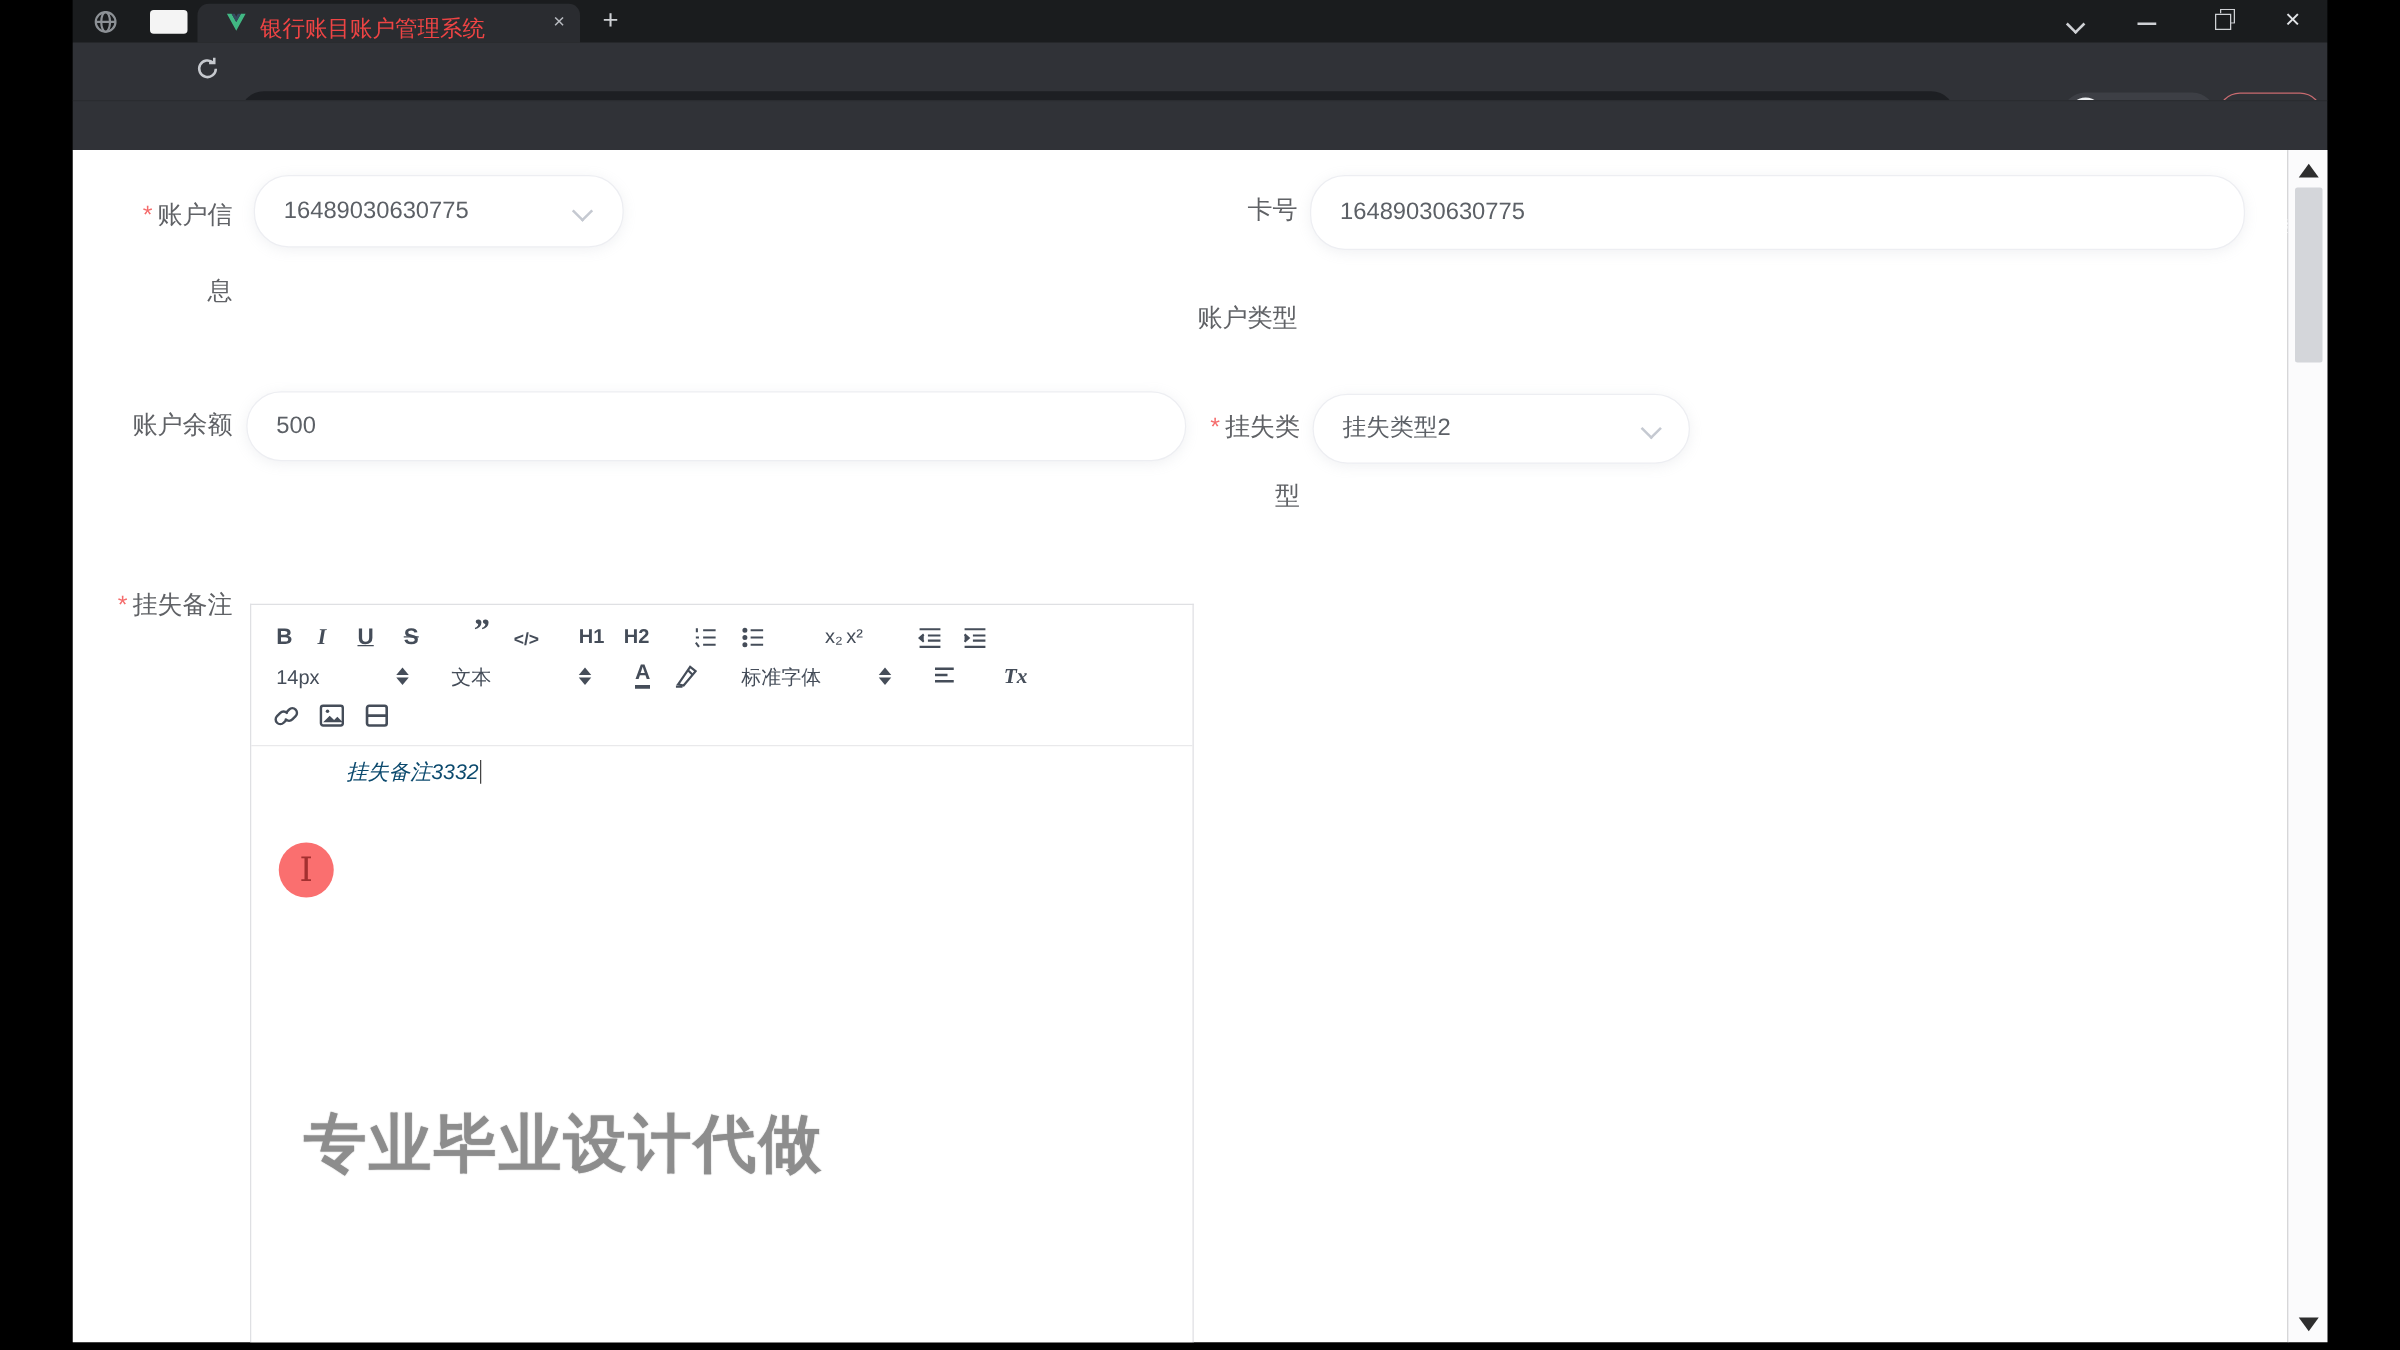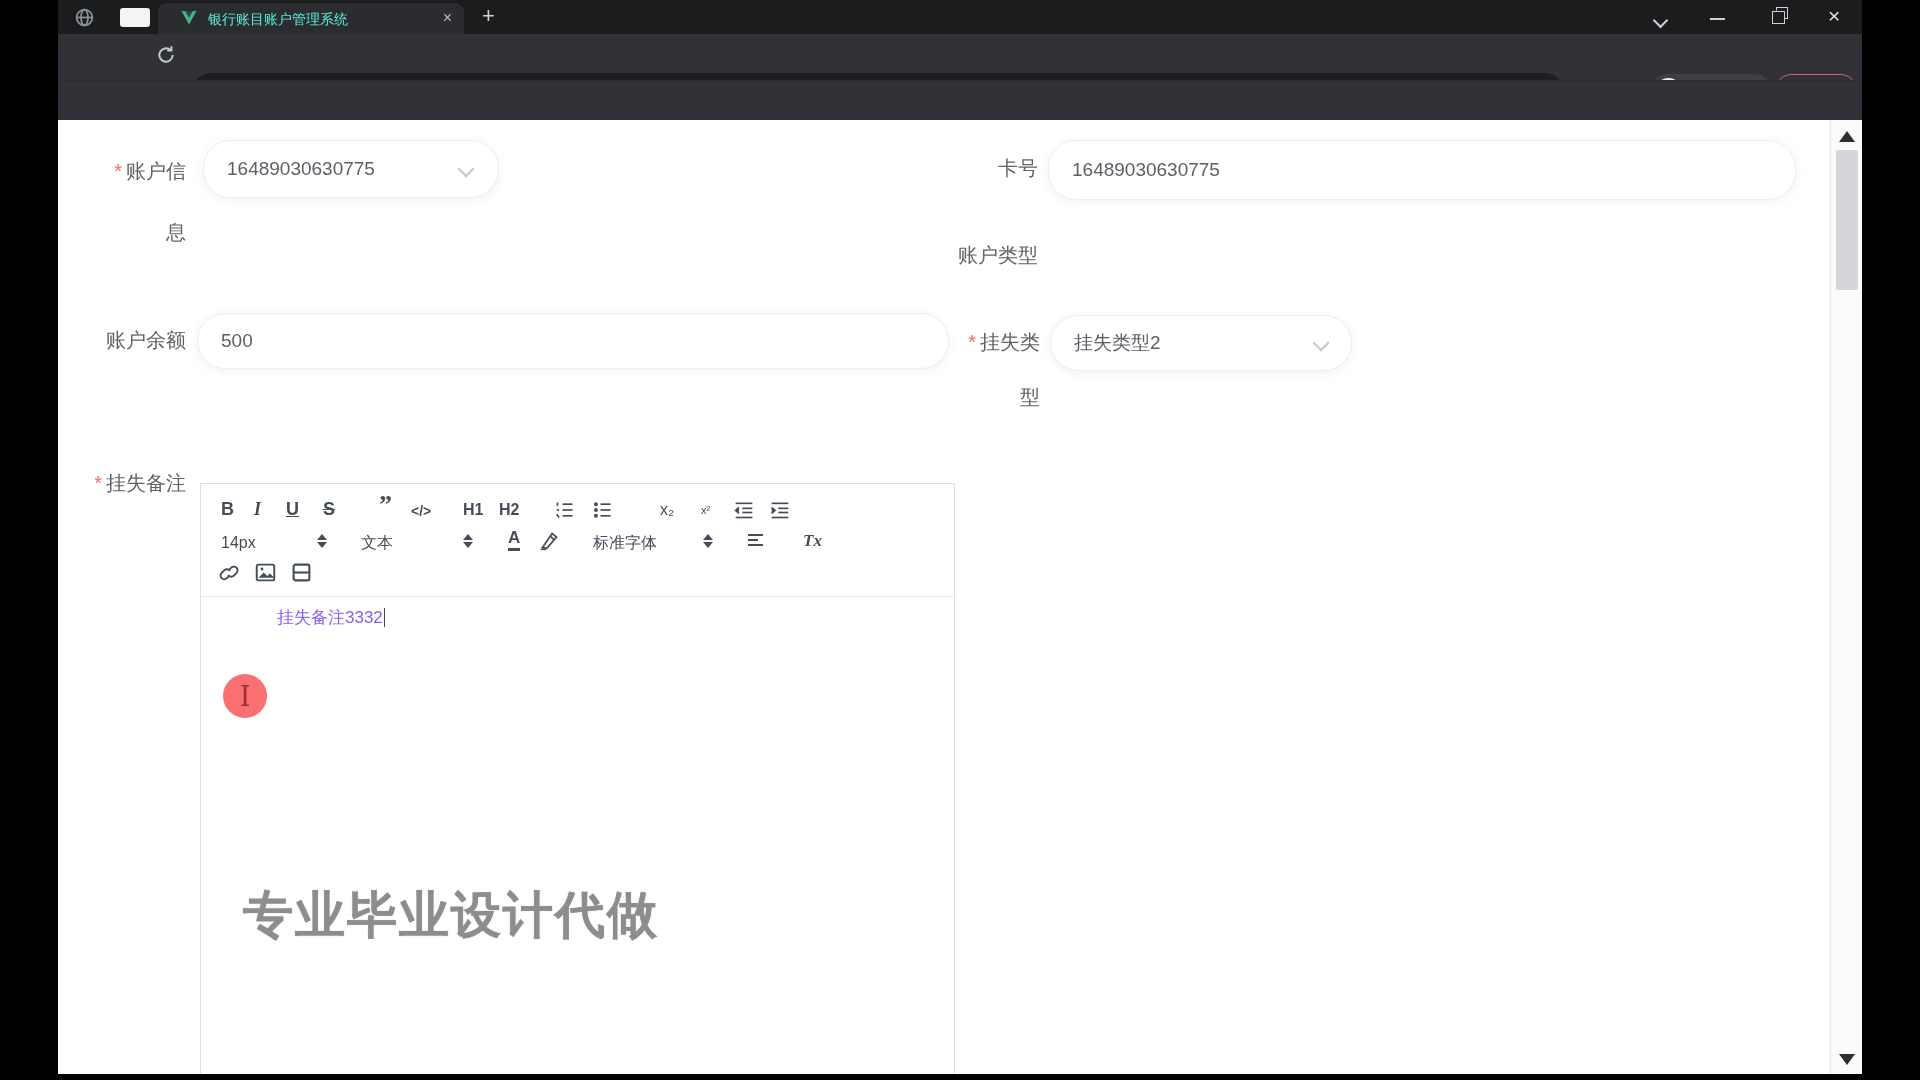--- a/index.html
+++ b/index.html
@@ -5,21 +5,21 @@
   html,body{margin:0;padding:0;background:#000;}
   #screen{position:relative;width:1920px;height:1080px;background:#000;overflow:hidden;
           font-family:"Liberation Sans",sans-serif;}
   .abs{position:absolute;}
   
   #win{position:absolute;left:58px;top:0;width:1804px;height:1074px;background:#1a1c1e;}
   #tabstrip{position:absolute;left:0;top:0;width:100%;height:34px;background:#1a1c1e;}
   #toolbar{position:absolute;left:0;top:34px;width:100%;height:46px;background:#303237;}
   #bookmarksbar{position:absolute;left:0;top:80px;width:100%;height:40px;background:#303237;border-top:1px solid #2a2c30;}
   .tab{position:absolute;left:100px;top:3px;width:306px;height:31px;background:#2a2c30;border-radius:9px 9px 0 0;}
-  .tab-title{position:absolute;left:50px;top:8px;font-size:14px;color:#5eead4;width:220px;white-space:nowrap;overflow:hidden;}
+  .tab-title{position:absolute;left:50px;top:8px;font-size:18px;color:#ef4444;width:220px;white-space:nowrap;overflow:hidden;}
   .tab-close{position:absolute;right:12px;top:6px;font-size:16px;color:#b9bcc1;}
   .newtab{position:absolute;left:424px;top:3px;font-size:22px;color:#cfd1d5;}
   .whitesq{position:absolute;left:62px;top:8px;width:30px;height:19px;background:#f4f4f4;border-radius:3px;}
   .winctl{color:#cfd1d5;}
   .chev{display:inline-block;width:9px;height:9px;border-right:2px solid #cfd1d5;border-bottom:2px solid #cfd1d5;transform:rotate(45deg);}
   .min-bar{position:absolute;left:1652px;top:18px;width:15px;height:2px;background:#cfd1d5;}
   .restore{position:absolute;left:1714px;top:11px;width:11px;height:11px;border:1.6px solid #cfd1d5;}
   .restore::before{content:"";position:absolute;top:-5px;left:3px;width:10px;height:10px;border:1.6px solid #cfd1d5;
                    clip-path:polygon(0 0,100% 0,100% 100%,70% 100%,70% 30%,0 30%);}
   .close-x{position:absolute;left:1770px;top:4px;font-size:21px;color:#e3e5e8;}
@@ -53,21 +53,21 @@
   
   #editor{position:absolute;left:142px;top:363px;width:753px;height:591px;border:1px solid #dfe0e3;border-bottom:none;background:#fff;}
   #ed-toolbar{position:absolute;left:0;top:0;width:100%;height:112px;border-bottom:1px solid #e9e9eb;}
   .ti{position:absolute;color:#454d59;font-size:18px;font-weight:700;line-height:26px;}
   .ti.plain{font-weight:400;font-size:16px;}
   .ti svg{display:block;}
   .sort{position:absolute;display:flex;flex-direction:column;gap:2px;}
   .sort i{width:0;height:0;border-left:5px solid transparent;border-right:5px solid transparent;}
   .sort .u{border-bottom:6px solid #454d59;}
   .sort .d{border-top:6px solid #454d59;}
-  .ed-text{position:absolute;left:76px;top:122px;font-size:17px;color:#8b5cf6;}
+  .ed-text{position:absolute;left:76px;top:122px;font-size:17px;color:#0c4a6e;font-style:italic;}
   .caret{border-right:1.5px solid #444;padding-right:1px;}
   .cursor-dot{position:absolute;left:22px;top:190px;width:44px;height:44px;border-radius:50%;background:#fa6f6f;
               color:#a33030;font-family:"DejaVu Serif","Liberation Serif",serif;font-size:27px;
               display:flex;align-items:center;justify-content:center;}
   .watermark{position:absolute;left:42px;top:398px;font-size:50px;font-weight:900;color:#8d8d8d;
              letter-spacing:2px;white-space:nowrap;text-shadow:0 0 1px #8d8d8d;}
   .blackbar{position:absolute;background:#000;}
 </style>
 </head>
 <body>
@@ -230,21 +230,21 @@
             <svg width="20" height="20" viewBox="0 0 24 24" fill="none" stroke="#454d59" stroke-width="2">
               <line x1="9" y1="5" x2="21" y2="5"></line>
                 <line x1="9" y1="12" x2="21" y2="12"></line>
                 <line x1="9" y1="19" x2="21" y2="19"></line>
               <circle cx="3.5" cy="5" r="1.4" fill="#454d59"></circle>
                 <circle cx="3.5" cy="12" r="1.4" fill="#454d59"></circle>
                 <circle cx="3.5" cy="19" r="1.4" fill="#454d59"></circle>
             </svg>
             </span>
           <span class="ti" style="left:459px;top:13px;font-size:16px;font-weight:400;">x₂</span>
-          <span class="ti" style="left:476px;top:13px;font-size:11px;font-weight:400;margin-left:24px;">x²</span>
+          <span class="ti" style="left:476px;top:13px;font-size:16px;font-weight:400;">x²</span>
           <span class="ti" style="left:532px;top:16px;">
             <svg width="22" height="20" viewBox="0 0 24 24" fill="none" stroke="#454d59" stroke-width="2">
               <line x1="2" y1="4" x2="22" y2="4"></line>
                 <line x1="10" y1="10" x2="22" y2="10"></line>
                 <line x1="10" y1="15" x2="22" y2="15"></line>
                 <line x1="2" y1="21" x2="22" y2="21"></line>
               <polyline points="6,9 2,12.5 6,16" fill="#454d59"></polyline>
             </svg>
             </span>
           <span class="ti" style="left:568px;top:16px;">

